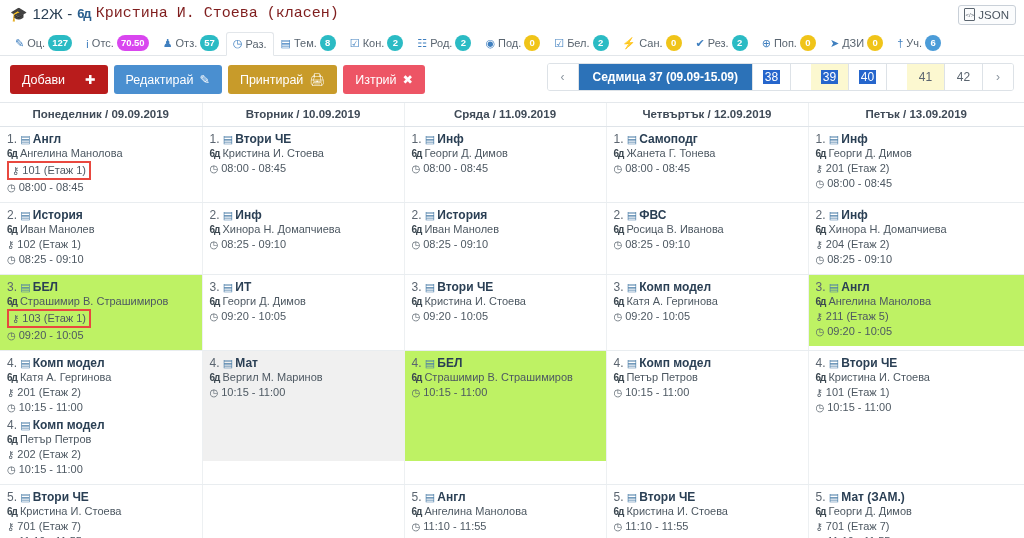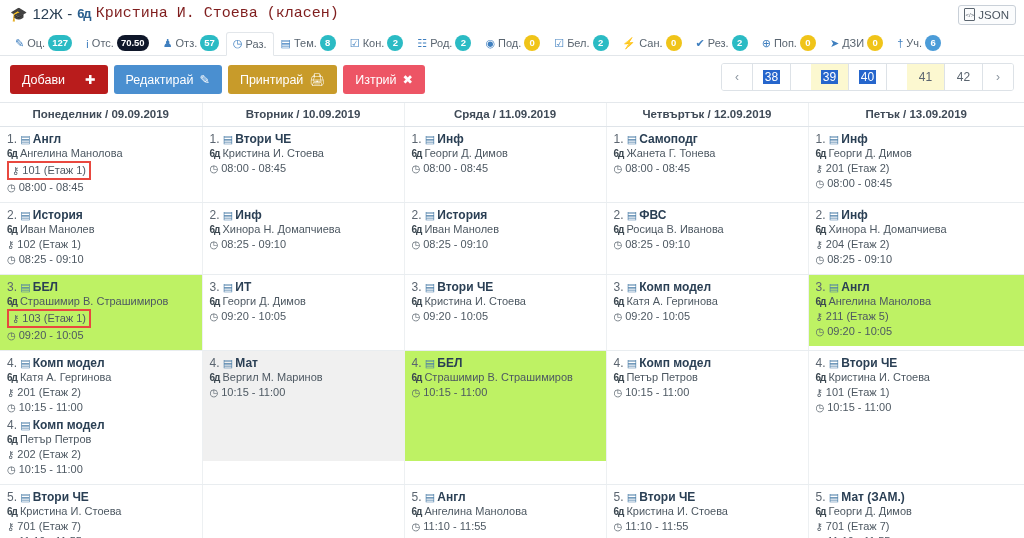--- a/index.html
+++ b/index.html
@@ -129,21 +129,21 @@
 
 <div class="tabstrip" id="tabstrip">
     <div class="tabitem">
       <span class="gl">✎</span>
       <span>Оц.</span>
       <span class="badge" style="background: rgb(43, 187, 196);">127</span>
     </div>
     <div class="tabitem">
       <span class="gl">ℹ</span>
       <span>Отс.</span>
-      <span class="badge" style="background: #0f172a;">70.50</span>
+      <span class="badge" style="background: #d946ef;">70.50</span>
     </div>
     <div class="tabitem">
       <span class="gl">♟</span>
       <span>Отз.</span>
       <span class="badge" style="background: rgb(43, 187, 196);">57</span>
     </div>
     <div class="tabitem active">
       <span class="gl">◷</span>
       <span>Раз.</span>
     </div>
@@ -212,20 +212,21 @@
     <span>Принтирай</span>
     <span>🖨</span>
   </button>
   <button class="btn del">
     <span>Изтрий</span>
     <span>✖</span>
   </button>
 
   <div class="pager" id="pager">
       <div class="arrow">‹</div>
+      <div class="cur">Седмица 37 (09.09-15.09)</div>
       <div class="wk">
         <span class="sel">38</span>
       </div>
       <div class="wk ybg">
         <span class="sel">39</span>
       </div>
       <div class="wk">
         <span class="sel">40</span>
       </div>
       <div class="wk ybg">

